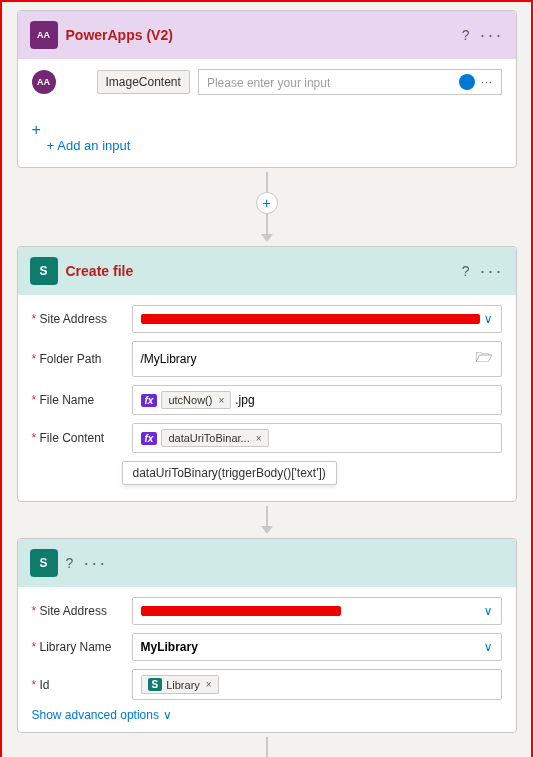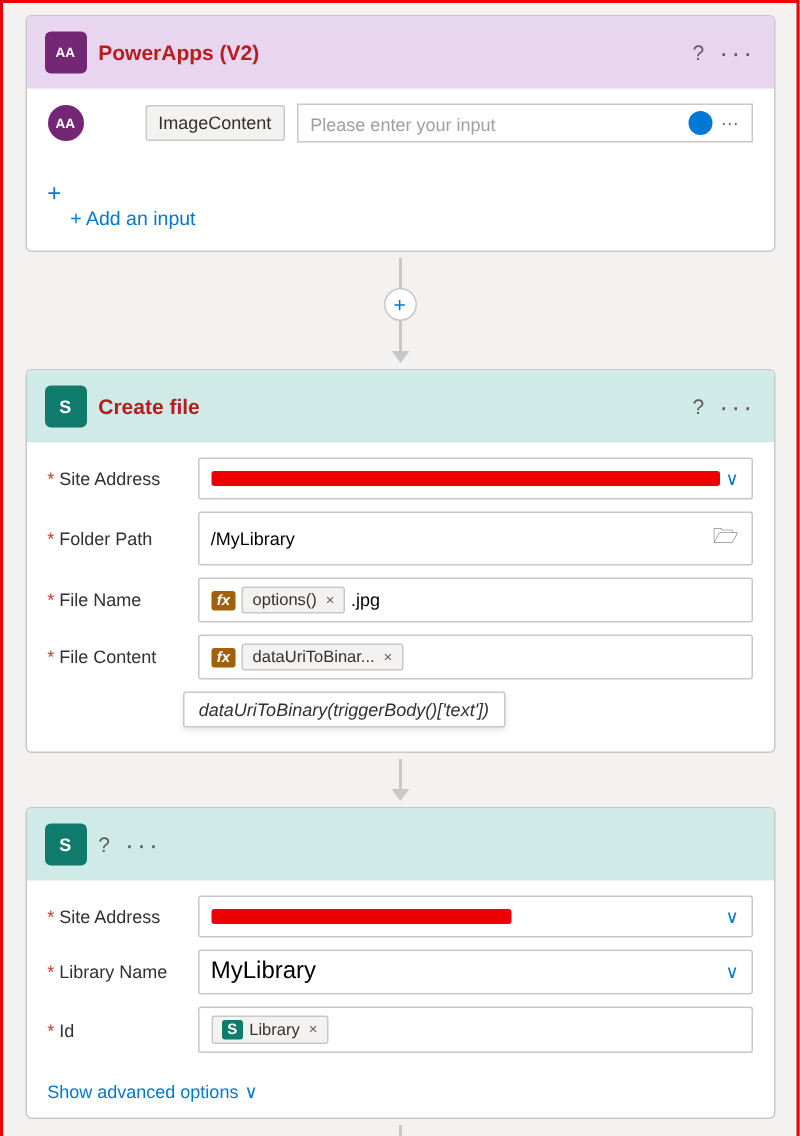--- a/index.html
+++ b/index.html
@@ -228,21 +228,21 @@
       gap: 4px;
       background: #f3f2f1;
       border: 1px solid #c8c8c8;
       border-radius: 2px;
       padding: 2px 6px;
       font-size: 11px;
       color: #323130;
     }
 
     .chip-fx {
-      background: #a16207;
+      background: #6d28d9;
       color: #fff;
       border-radius: 2px;
       padding: 1px 4px;
       font-size: 10px;
       font-style: italic;
       font-weight: bold;
     }
 
     .chip-close {
       cursor: pointer;
@@ -265,31 +265,30 @@
       background: #fff;
       border: 1px solid #c8c8c8;
       border-radius: 2px;
       padding: 4px 10px;
       font-size: 12px;
       color: #323130;
       margin-left: 90px;
       margin-bottom: 6px;
       display: inline-block;
       box-shadow: 0 2px 4px rgba(0,0,0,0.1);
-      font-style: italic;
     }
 
     
     .advanced-link {
       display: flex;
       align-items: center;
       gap: 4px;
       color: #0078d4;
       font-size: 12px;
-      margin-top: 19px;
+      margin-top: 8px;
       cursor: pointer;
     }
 
     .question-icon {
       color: #605e5c;
       font-size: 14px;
       cursor: pointer;
     }
 
     .more-icon {
@@ -379,21 +378,21 @@
       </div>
       
       <div class="form-row">
         <div class="form-label">
           <span style="color:#d13438;">*</span> File Name
         </div>
         <div class="form-control">
           <div style="display:flex;align-items:center;gap:4px;">
             <span class="chip-fx">fx</span>
             <span class="chip">
-              <span>options()</span>
+              <span>utcNow()</span>
               <span class="chip-close">×</span>
             </span>
             <span style="font-size:12px;">.jpg</span>
           </div>
         </div>
       </div>
       
       <div class="form-row">
         <div class="form-label">
           <span style="color:#d13438;">*</span> File Content
@@ -438,21 +437,21 @@
           <div class="redacted-bar" style="max-width:200px;"></div>
           <span class="chevron-icon">∨</span>
         </div>
       </div>
 
       <div class="form-row">
         <div class="form-label">
           <span style="color:#d13438;">*</span> Library Name
         </div>
         <div class="form-control">
-          <span style="font-size:16px;">MyLibrary</span>
+          <span style="font-size:12px;font-weight:bold;">MyLibrary</span>
           <span class="chevron-icon">∨</span>
         </div>
       </div>
 
       <div class="form-row">
         <div class="form-label">
           <span style="color:#d13438;">*</span> Id
         </div>
         <div class="form-control">
           <div style="display:flex;align-items:center;gap:4px;">

